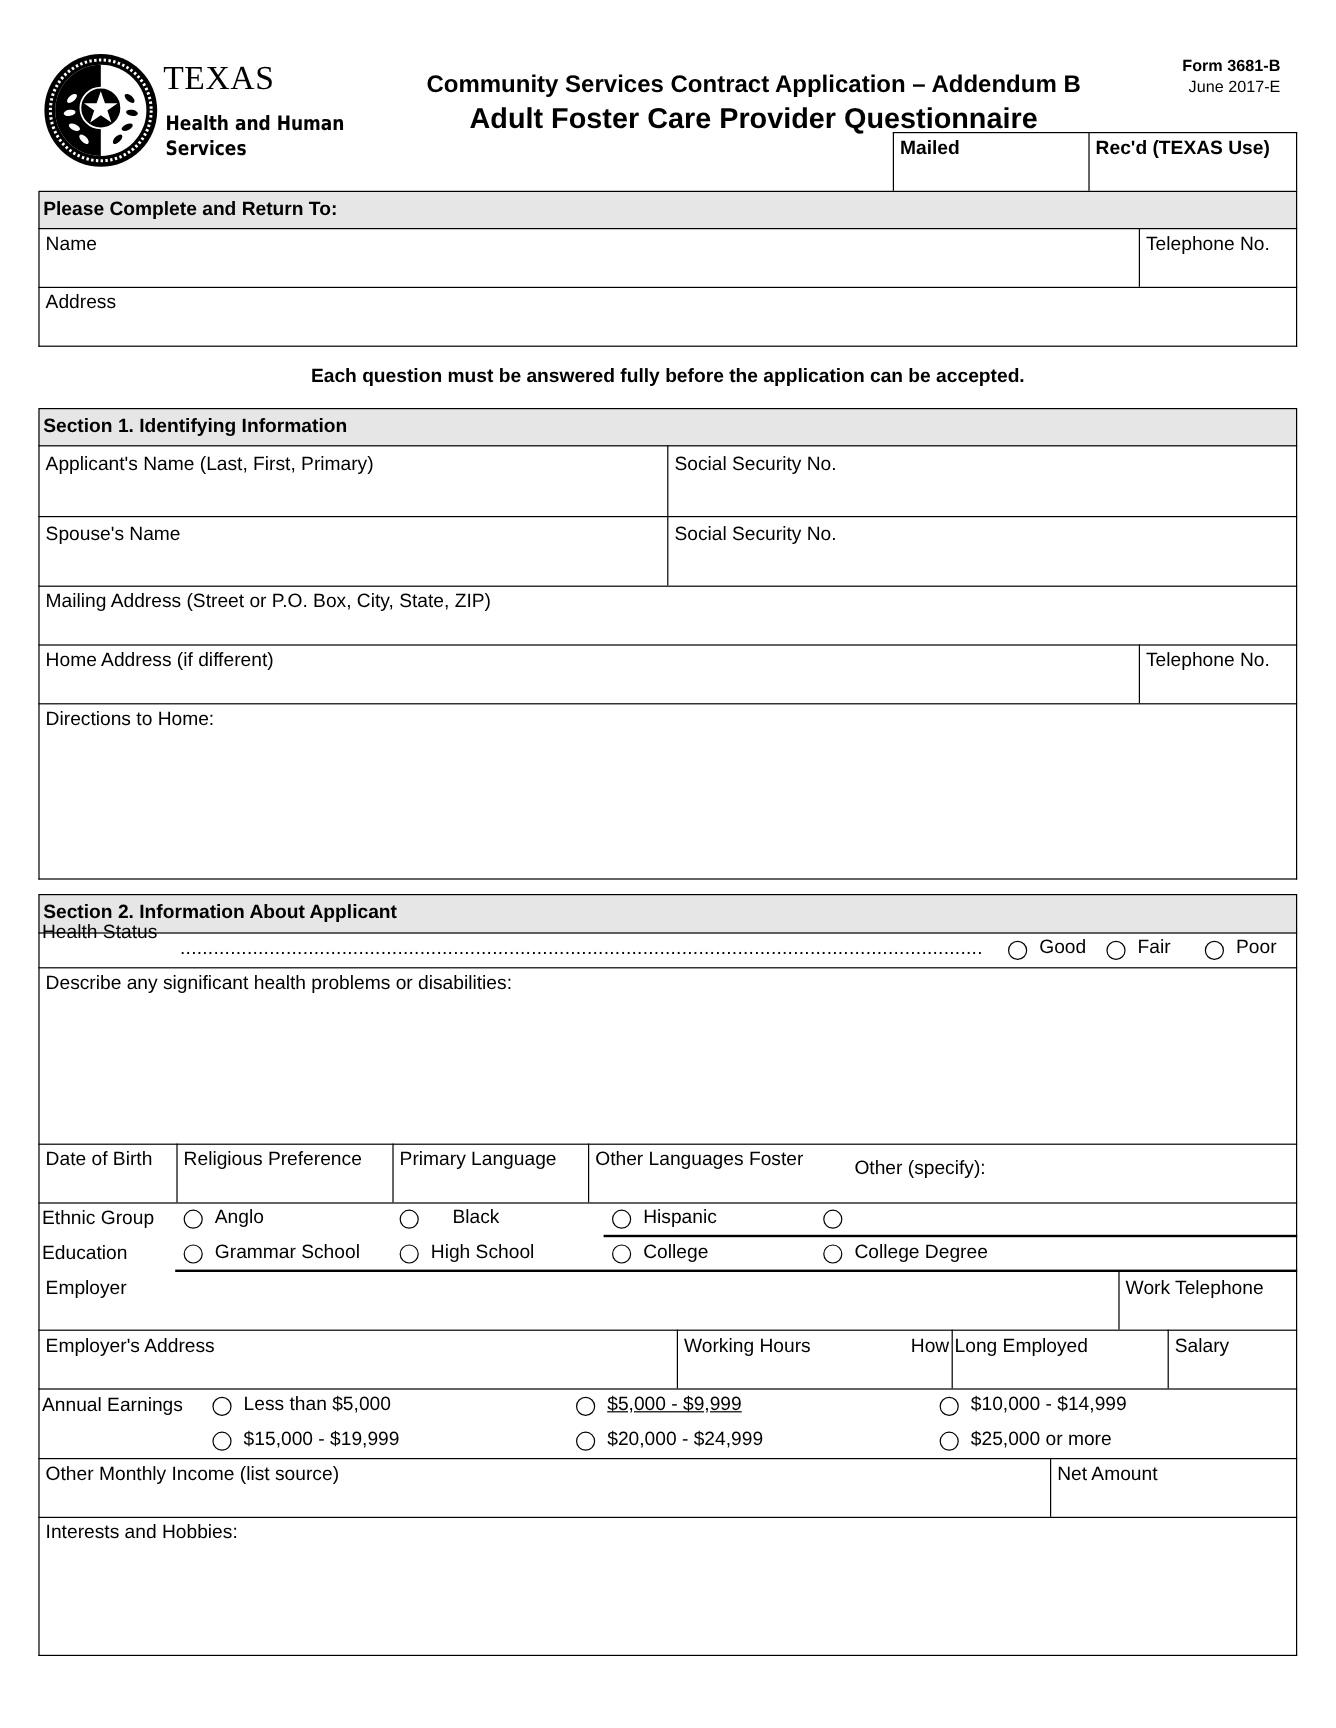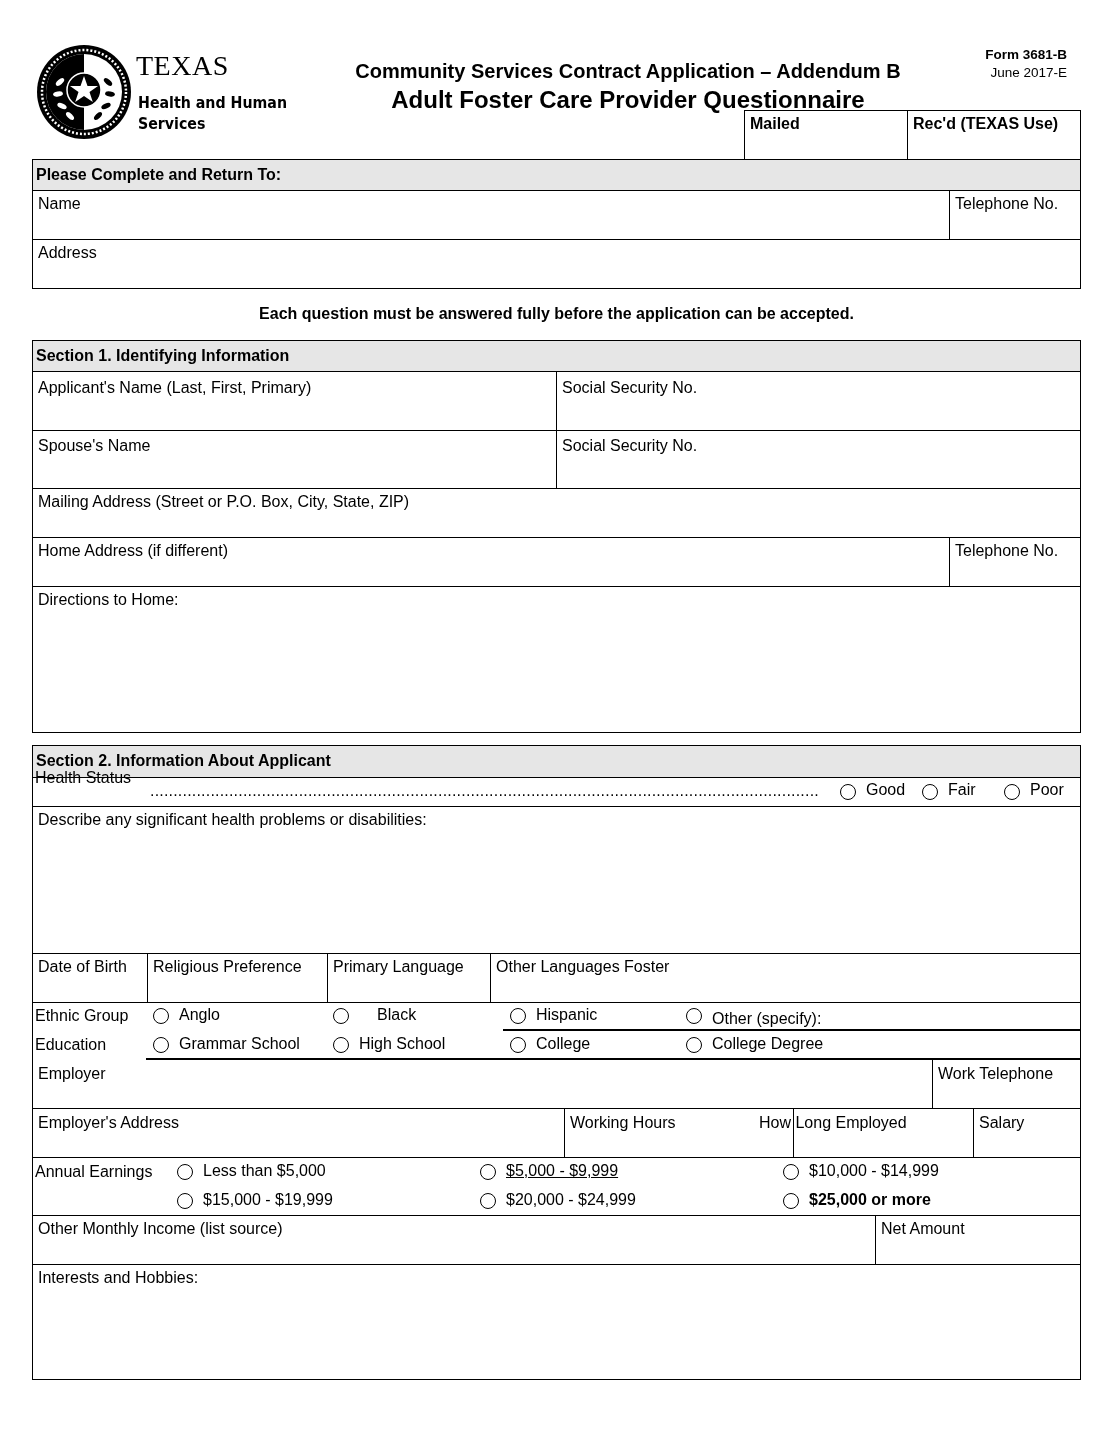--- a/index.html
+++ b/index.html
@@ -140,21 +140,21 @@
 <div class="hl" style="left:32px; top:1002px; width:1049px;"></div>
 
 <div class="lbl" style="left:35px; top:1008px;text-align:right;">Ethnic Group</div>
 <div class="radio" style="left:153px; top:1008px;"></div>
 <div class="lbl" style="left:179px; top:1007px;">Anglo</div>
 <div class="radio" style="left:333px; top:1008px;"></div>
 <div class="lbl" style="left:377px; top:1007px;">Black</div>
 <div class="radio" style="left:510px; top:1008px;"></div>
 <div class="lbl" style="left:536px; top:1007px;">Hispanic</div>
 <div class="radio" style="left:686px; top:1008px;"></div>
-<div class="lbl" style="left:712px; top:1011px;text-align:right;">Other (specify):</div>
+<div class="lbl" style="left:712px; top:966px;text-align:right;">Other (specify):</div>
 <input class="field" style="left: 845px; top: 1006px; width: 228px; height: 20px;">
 <div class="hl2" style="left:503px; top:1029px; width:578px;"></div>
 
 <div class="lbl" style="left:35px; top:1037px;">Education</div>
 <div class="radio" style="left:153px; top:1037px;"></div>
 <div class="lbl" style="left:179px; top:1036px;">Grammar School</div>
 <div class="radio" style="left:333px; top:1037px;"></div>
 <div class="lbl" style="left:359px; top:1036px;">High School</div>
 <div class="radio" style="left:510px; top:1037px;"></div>
 <div class="lbl" style="left:536px; top:1036px;">College</div>
@@ -187,21 +187,21 @@
 <div class="lbl" style="left:203px; top:1163px;">Less than $5,000</div>
 <div class="radio" style="left:480px; top:1164px;"></div>
 <div class="lbl" style="left:506px; top:1163px;text-decoration:underline;">$5,000 - $9,999</div>
 <div class="radio" style="left:783px; top:1164px;"></div>
 <div class="lbl" style="left:809px; top:1163px;">$10,000 - $14,999</div>
 <div class="radio" style="left:177px; top:1193px;"></div>
 <div class="lbl" style="left:203px; top:1192px;">$15,000 - $19,999</div>
 <div class="radio" style="left:480px; top:1193px;"></div>
 <div class="lbl" style="left:506px; top:1192px;">$20,000 - $24,999</div>
 <div class="radio" style="left:783px; top:1193px;"></div>
-<div class="lbl" style="left:809px; top:1192px;font-weight:bold;">$25,000 or more</div>
+<div class="lbl" style="left:809px; top:1192px;">$25,000 or more</div>
 <div class="hl" style="left:32px; top:1215px; width:1049px;"></div>
 
 <div class="vl" style="left:875px; top:1215px; height:49px;"></div>
 <div class="lbl" style="left:38px; top:1221px;">Other Monthly Income (list source)</div>
 <div class="lbl" style="left:881px; top:1221px;">Net Amount</div>
 <input class="field" style="left: 38px; top: 1240px; width: 830px; height: 20px;">
 <input class="field" style="left: 881px; top: 1240px; width: 193px; height: 20px;">
 <div class="hl" style="left:32px; top:1264px; width:1049px;"></div>
 
 <div class="lbl" style="left:38px; top:1270px;">Interests and Hobbies:</div>

